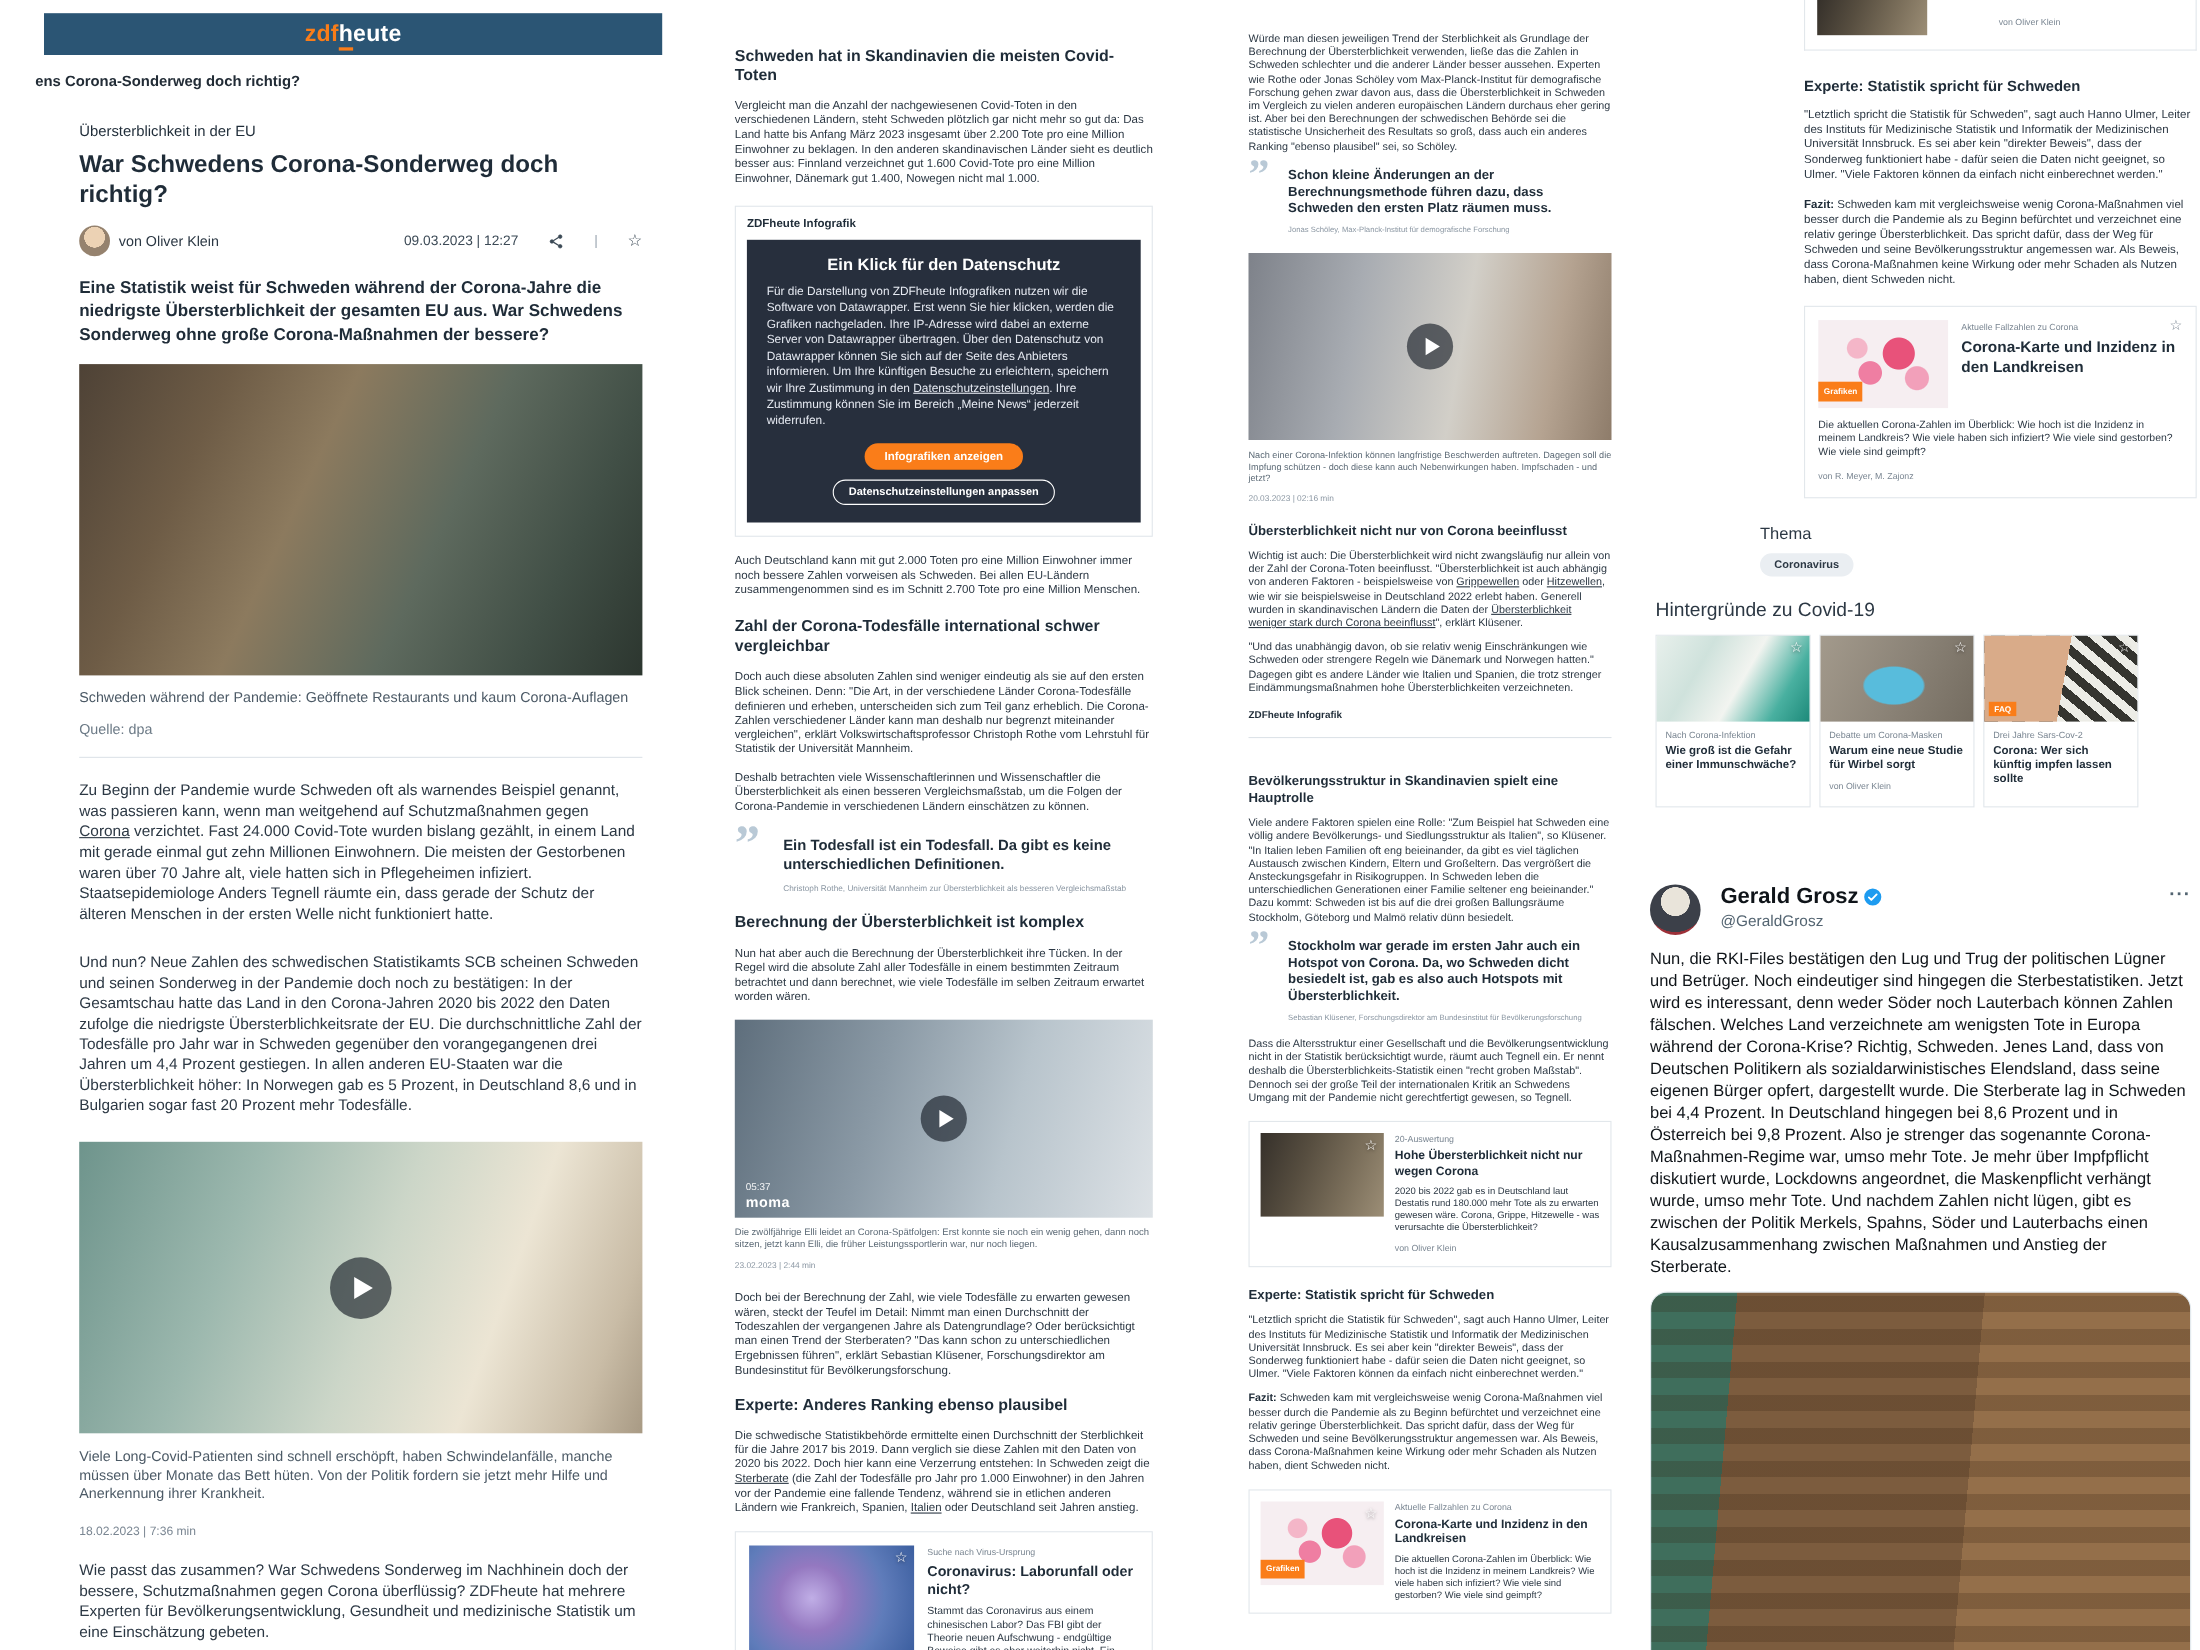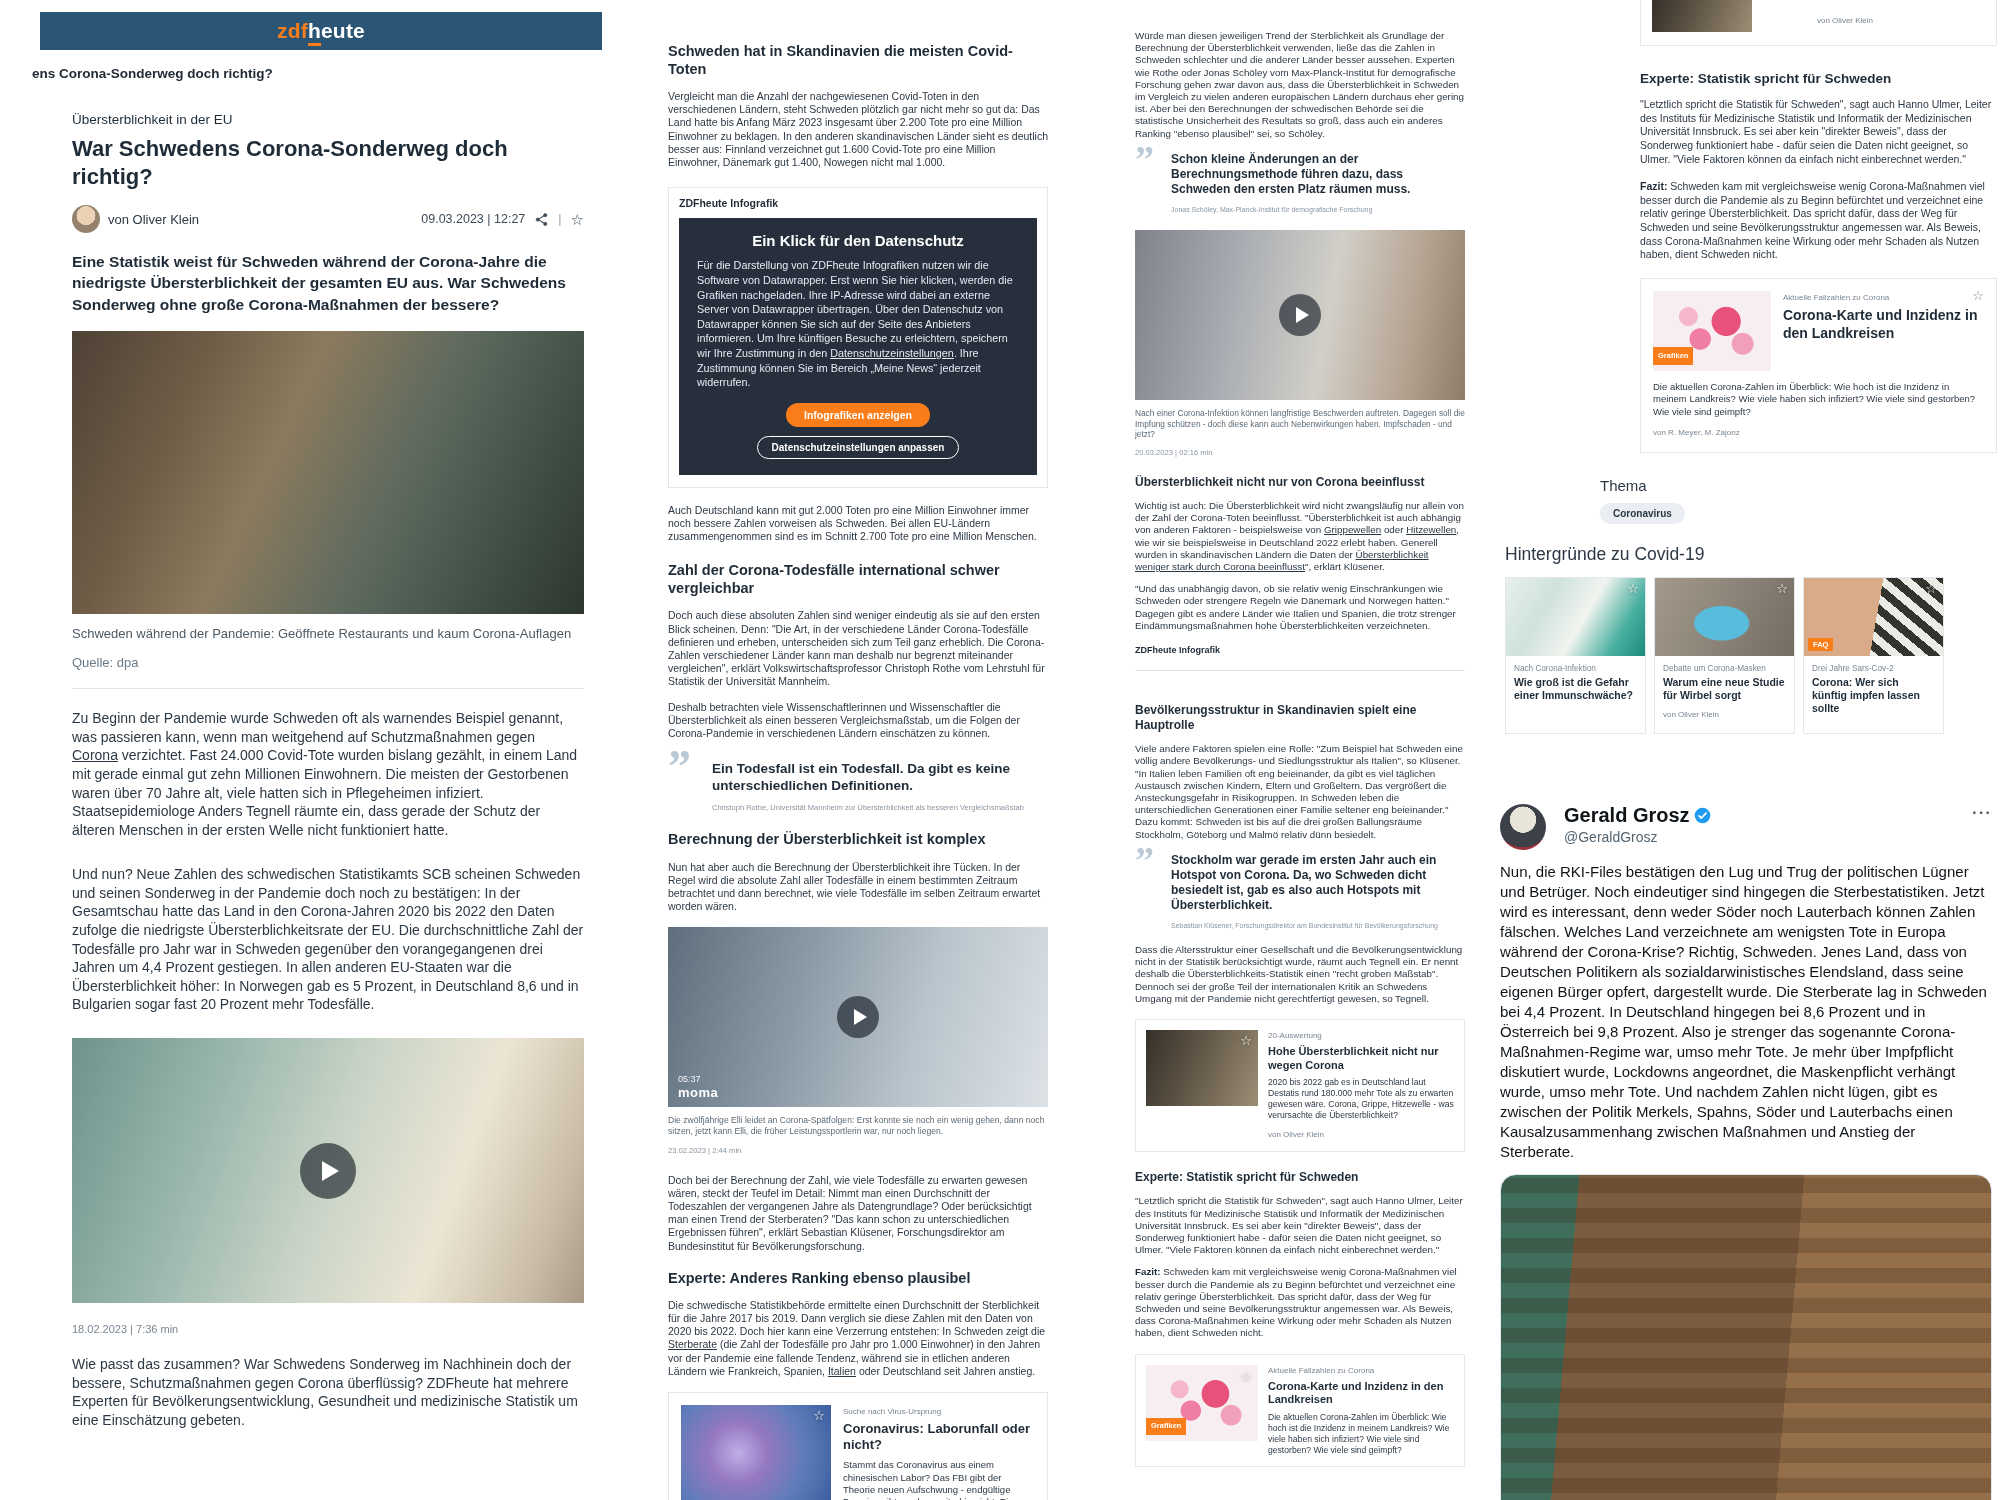--- a/index.html
+++ b/index.html
@@ -18,21 +18,21 @@
   .logo-zdf{color:#fa7d19;}
   .logo-heute{color:#fff;position:relative;}
   .logo-heute::after{content:"";position:absolute;left:0;bottom:-4px;width:13px;height:3px;background:#fa7d19;}
   .overlay-title{position:absolute;left:-8px;top:66px;font-size:13.5px;font-weight:bold;color:#222c36;}
   .c1 .inner{padding:0 18px 0 32px;}
   .kicker{margin-top:62px;font-size:13.5px;color:#1f2c38;}
   .title{font-size:22px;line-height:1.25;margin-top:8px;color:#1f2c38;font-weight:bold;}
   .byline-row{display:flex;align-items:center;margin-top:15px;font-size:13px;color:#2c3844;}
   .avatar{width:28px;height:28px;border-radius:50%;margin-right:8px;flex:none;}
   .ava-author{background:radial-gradient(circle at 50% 38%,#ecd2b4 0 42%,#95826e 43% 100%);}
-  .meta-right{margin-left:auto;display:flex;align-items:center;gap:9px;font-size:12.5px;color:#3c4a56;text-align:center;}
+  .meta-right{margin-left:auto;display:flex;align-items:center;gap:27px;font-size:12.5px;color:#3c4a56;text-align:center;}
   .share-svg{width:15px;height:15px;stroke:#3c4a56;fill:#3c4a56;}
   .meta-sep{color:#9aa6b0;}
   .star-btn{font-size:15px;color:#3c4a56;line-height:1;}
   .lead{margin-top:18px;font-size:15.5px;font-weight:bold;line-height:1.38;color:#1f2c38;}
   .img1{margin-top:16px;height:283px;}
   .img-restaurant{background:linear-gradient(115deg,#4e4236 0%,#6e5c46 22%,#8c7a5e 40%,#5e6a5e 62%,#414f46 82%,#2c362f 100%);}
   .imgcap{margin-top:12px;font-size:13px;color:#4c5a66;}
   .imgsrc{margin-top:14px;font-size:13px;color:#6c7a86;}
   .hr{margin-top:18px;border-top:1px solid #dde3e8;height:0;}
   .p-lg{margin-top:20px;font-size:14px;line-height:18.6px;}
@@ -195,20 +195,21 @@
       <p class="lead">Eine Statistik weist für Schweden während der Corona-Jahre die niedrigste Übersterblichkeit der gesamten EU aus. War Schwedens Sonderweg ohne große Corona-Maßnahmen der bessere?</p>
       <div class="img1 img-restaurant"></div>
       <div class="imgcap">Schweden während der Pandemie: Geöffnete Restaurants und kaum Corona-Auflagen</div>
       <div class="imgsrc">Quelle: dpa</div>
       <div class="hr"></div>
       <p class="p-lg"><span>Zu Beginn der Pandemie wurde Schweden oft als warnendes Beispiel genannt, was passieren kann, wenn man weitgehend auf Schutzmaßnahmen gegen </span><a class="ilink">Corona</a><span> verzichtet. Fast 24.000 Covid-Tote wurden bislang gezählt, in einem Land mit gerade einmal gut zehn Millionen Einwohnern. Die meisten der Gestorbenen waren über 70 Jahre alt, viele hatten sich in Pflegeheimen infiziert. Staatsepidemiologe Anders Tegnell räumte ein, dass gerade der Schutz der älteren Menschen in der ersten Welle nicht funktioniert hatte.</span></p>
       <p class="p-lg">Und nun? Neue Zahlen des schwedischen Statistikamts SCB scheinen Schweden und seinen Sonderweg in der Pandemie doch noch zu bestätigen: In der Gesamtschau hatte das Land in den Corona-Jahren 2020 bis 2022 den Daten zufolge die niedrigste Übersterblichkeitsrate der EU. Die durchschnittliche Zahl der Todesfälle pro Jahr war in Schweden gegenüber den vorangegangenen drei Jahren um 4,4 Prozent gestiegen. In allen anderen EU-Staaten war die Übersterblichkeit höher: In Norwegen gab es 5 Prozent, in Deutschland 8,6 und in Bulgarien sogar fast 20 Prozent mehr Todesfälle.</p>
       <div class="videobox img-desk">
         <div class="play"></div>
       </div>
+      <div class="vcap">Viele Long-Covid-Patienten sind schnell erschöpft, haben Schwindelanfälle, manche müssen über Monate das Bett hüten. Von der Politik fordern sie jetzt mehr Hilfe und Anerkennung ihrer Krankheit.</div>
       <div class="vmeta">18.02.2023 | 7:36 min</div>
       <p class="p-lg">Wie passt das zusammen? War Schwedens Sonderweg im Nachhinein doch der bessere, Schutzmaßnahmen gegen Corona überflüssig? ZDFheute hat mehrere Experten für Bevölkerungsentwicklung, Gesundheit und medizinische Statistik um eine Einschätzung gebeten.</p>
     </div>
   </div>
 
   <div class="col c2">
     <h2 class="h2" style="margin-top:42px">Schweden hat in Skandinavien die meisten Covid-Toten</h2>
     <p class="p">Vergleicht man die Anzahl der nachgewiesenen Covid-Toten in den verschiedenen Ländern, steht Schweden plötzlich gar nicht mehr so gut da: Das Land hatte bis Anfang März 2023 insgesamt über 2.200 Tote pro eine Million Einwohner zu beklagen. In den anderen skandinavischen Länder sieht es deutlich besser aus: Finnland verzeichnet gut 1.600 Covid-Tote pro eine Million Einwohner, Dänemark gut 1.400, Nowegen nicht mal 1.000.</p>
 
     <div class="infobox">

